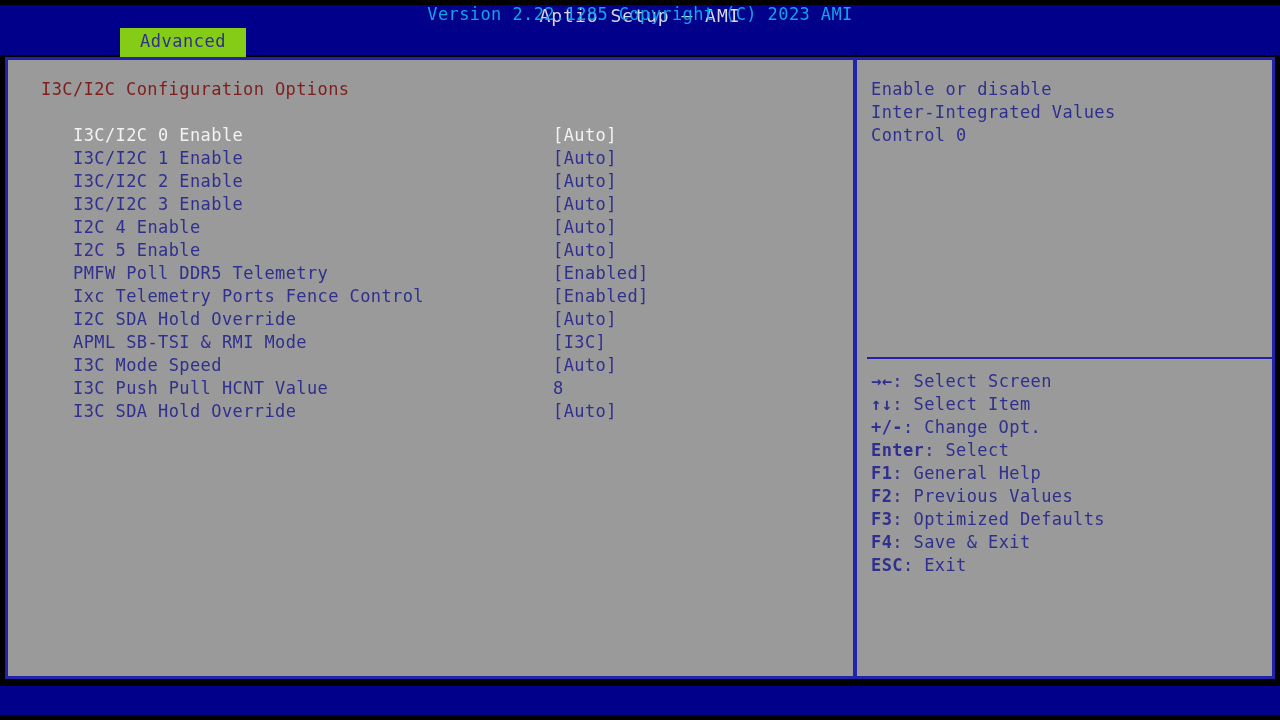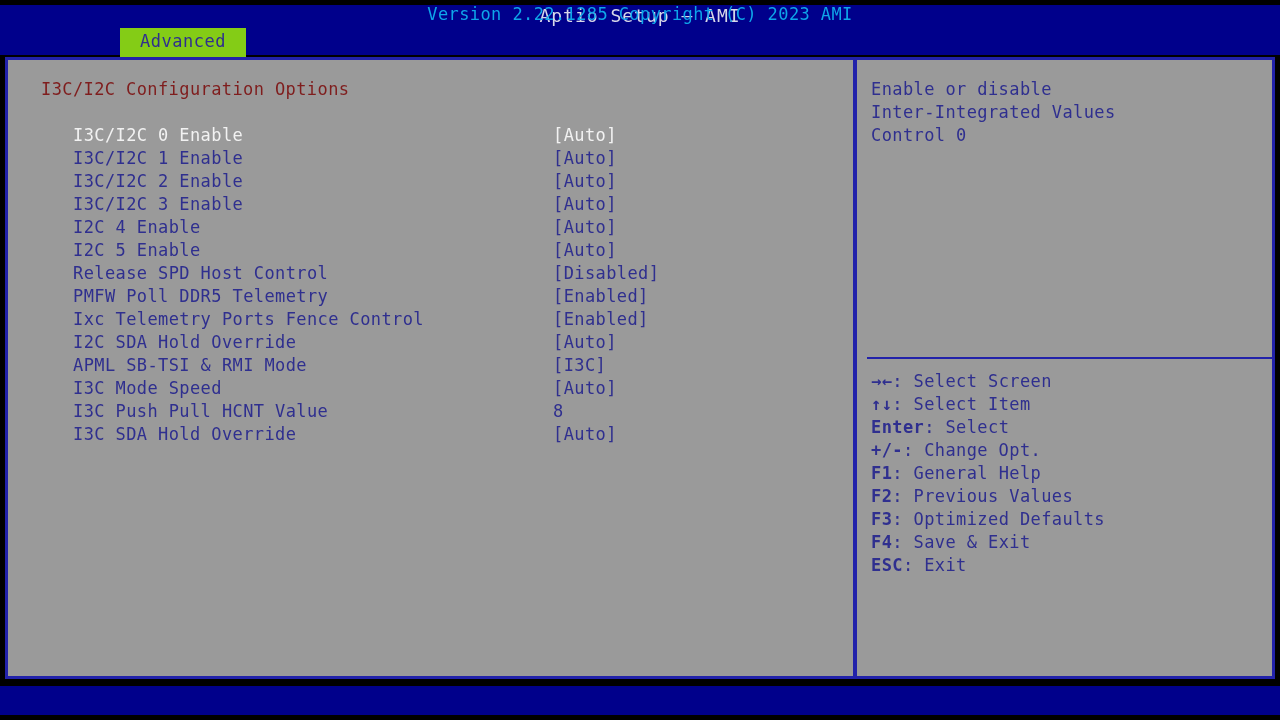--- a/index.html
+++ b/index.html
@@ -211,41 +211,40 @@
 
       <div class="left-pane">
         <div class="section-title">I3C/I2C Configuration Options</div>
         <div id="options-list">
             <div class="opt-row selected"><span class="opt-label">I3C/I2C 0 Enable</span><span class="opt-value">[Auto]</span></div>
             <div class="opt-row"><span class="opt-label">I3C/I2C 1 Enable</span><span class="opt-value">[Auto]</span></div>
             <div class="opt-row"><span class="opt-label">I3C/I2C 2 Enable</span><span class="opt-value">[Auto]</span></div>
             <div class="opt-row"><span class="opt-label">I3C/I2C 3 Enable</span><span class="opt-value">[Auto]</span></div>
             <div class="opt-row"><span class="opt-label">I2C 4 Enable</span><span class="opt-value">[Auto]</span></div>
             <div class="opt-row"><span class="opt-label">I2C 5 Enable</span><span class="opt-value">[Auto]</span></div>
-            <div class="opt-row"><span class="opt-label">Release SPD Host Control</span><span class="opt-value">[Disabled]</span></div>
             <div class="opt-row"><span class="opt-label">PMFW Poll DDR5 Telemetry</span><span class="opt-value">[Enabled]</span></div>
             <div class="opt-row"><span class="opt-label">Ixc Telemetry Ports Fence Control</span><span class="opt-value">[Enabled]</span></div>
             <div class="opt-row"><span class="opt-label">I2C SDA Hold Override</span><span class="opt-value">[Auto]</span></div>
             <div class="opt-row"><span class="opt-label">APML SB-TSI &amp; RMI Mode</span><span class="opt-value">[I3C]</span></div>
             <div class="opt-row"><span class="opt-label">I3C Mode Speed</span><span class="opt-value">[Auto]</span></div>
             <div class="opt-row"><span class="opt-label">I3C Push Pull HCNT Value</span><span class="opt-value">8</span></div>
             <div class="opt-row"><span class="opt-label">I3C SDA Hold Override</span><span class="opt-value">[Auto]</span></div>
           </div>
       </div>
 
       <div class="vdivider"></div>
 
       <div class="right-pane">
         <div class="help-text" id="help-block"><div class="help-line">Enable or disable</div><div class="help-line">Inter-Integrated Values</div><div class="help-line">Control 0</div></div>
         <div class="hdivider"></div>
         <div class="legend" id="legend-block">
             <div class="legend-line"><span class="legend-keys">→←</span><span>: Select Screen</span></div>
             <div class="legend-line"><span class="legend-keys">↑↓</span><span>: Select Item</span></div>
+            <div class="legend-line"><span class="legend-keys">+/-</span><span>: Change Opt.</span></div>
             <div class="legend-line"><span class="legend-keys">Enter</span><span>: Select</span></div>
-            <div class="legend-line"><span class="legend-keys">+/-</span><span>: Change Opt.</span></div>
             <div class="legend-line"><span class="legend-keys">F1</span><span>: General Help</span></div>
             <div class="legend-line"><span class="legend-keys">F2</span><span>: Previous Values</span></div>
             <div class="legend-line"><span class="legend-keys">F3</span><span>: Optimized Defaults</span></div>
             <div class="legend-line"><span class="legend-keys">F4</span><span>: Save &amp; Exit</span></div>
             <div class="legend-line"><span class="legend-keys">ESC</span><span>: Exit</span></div>
           </div>
       </div>
 
     </div>
   </div>

